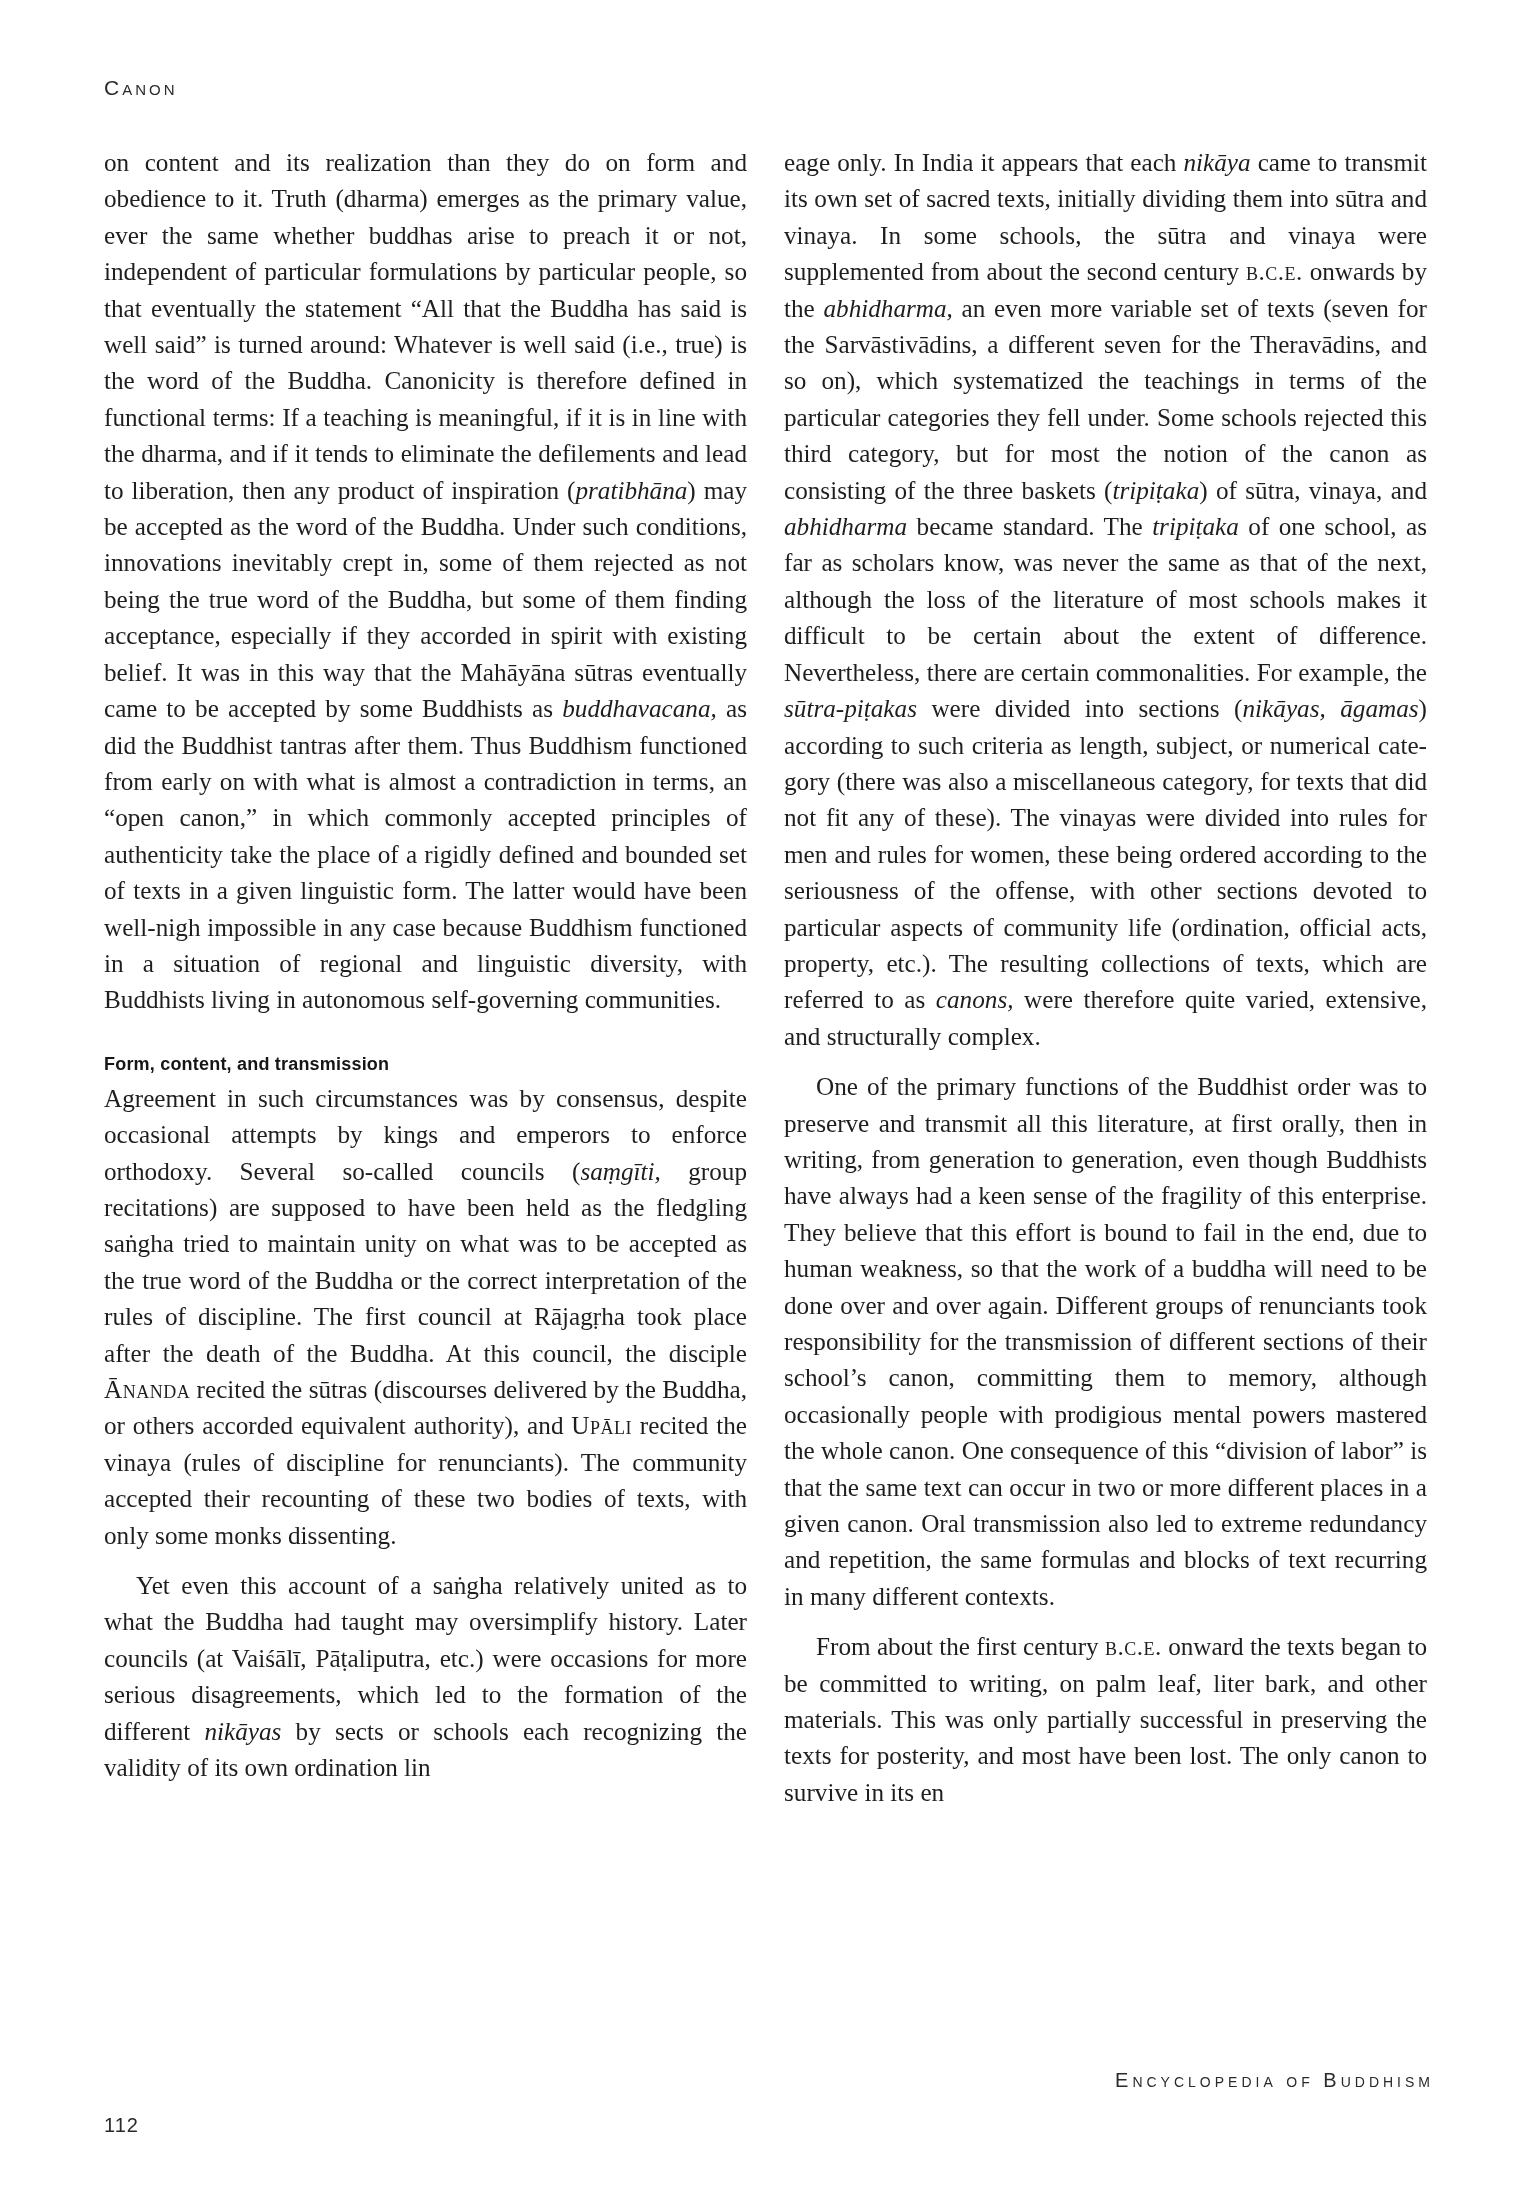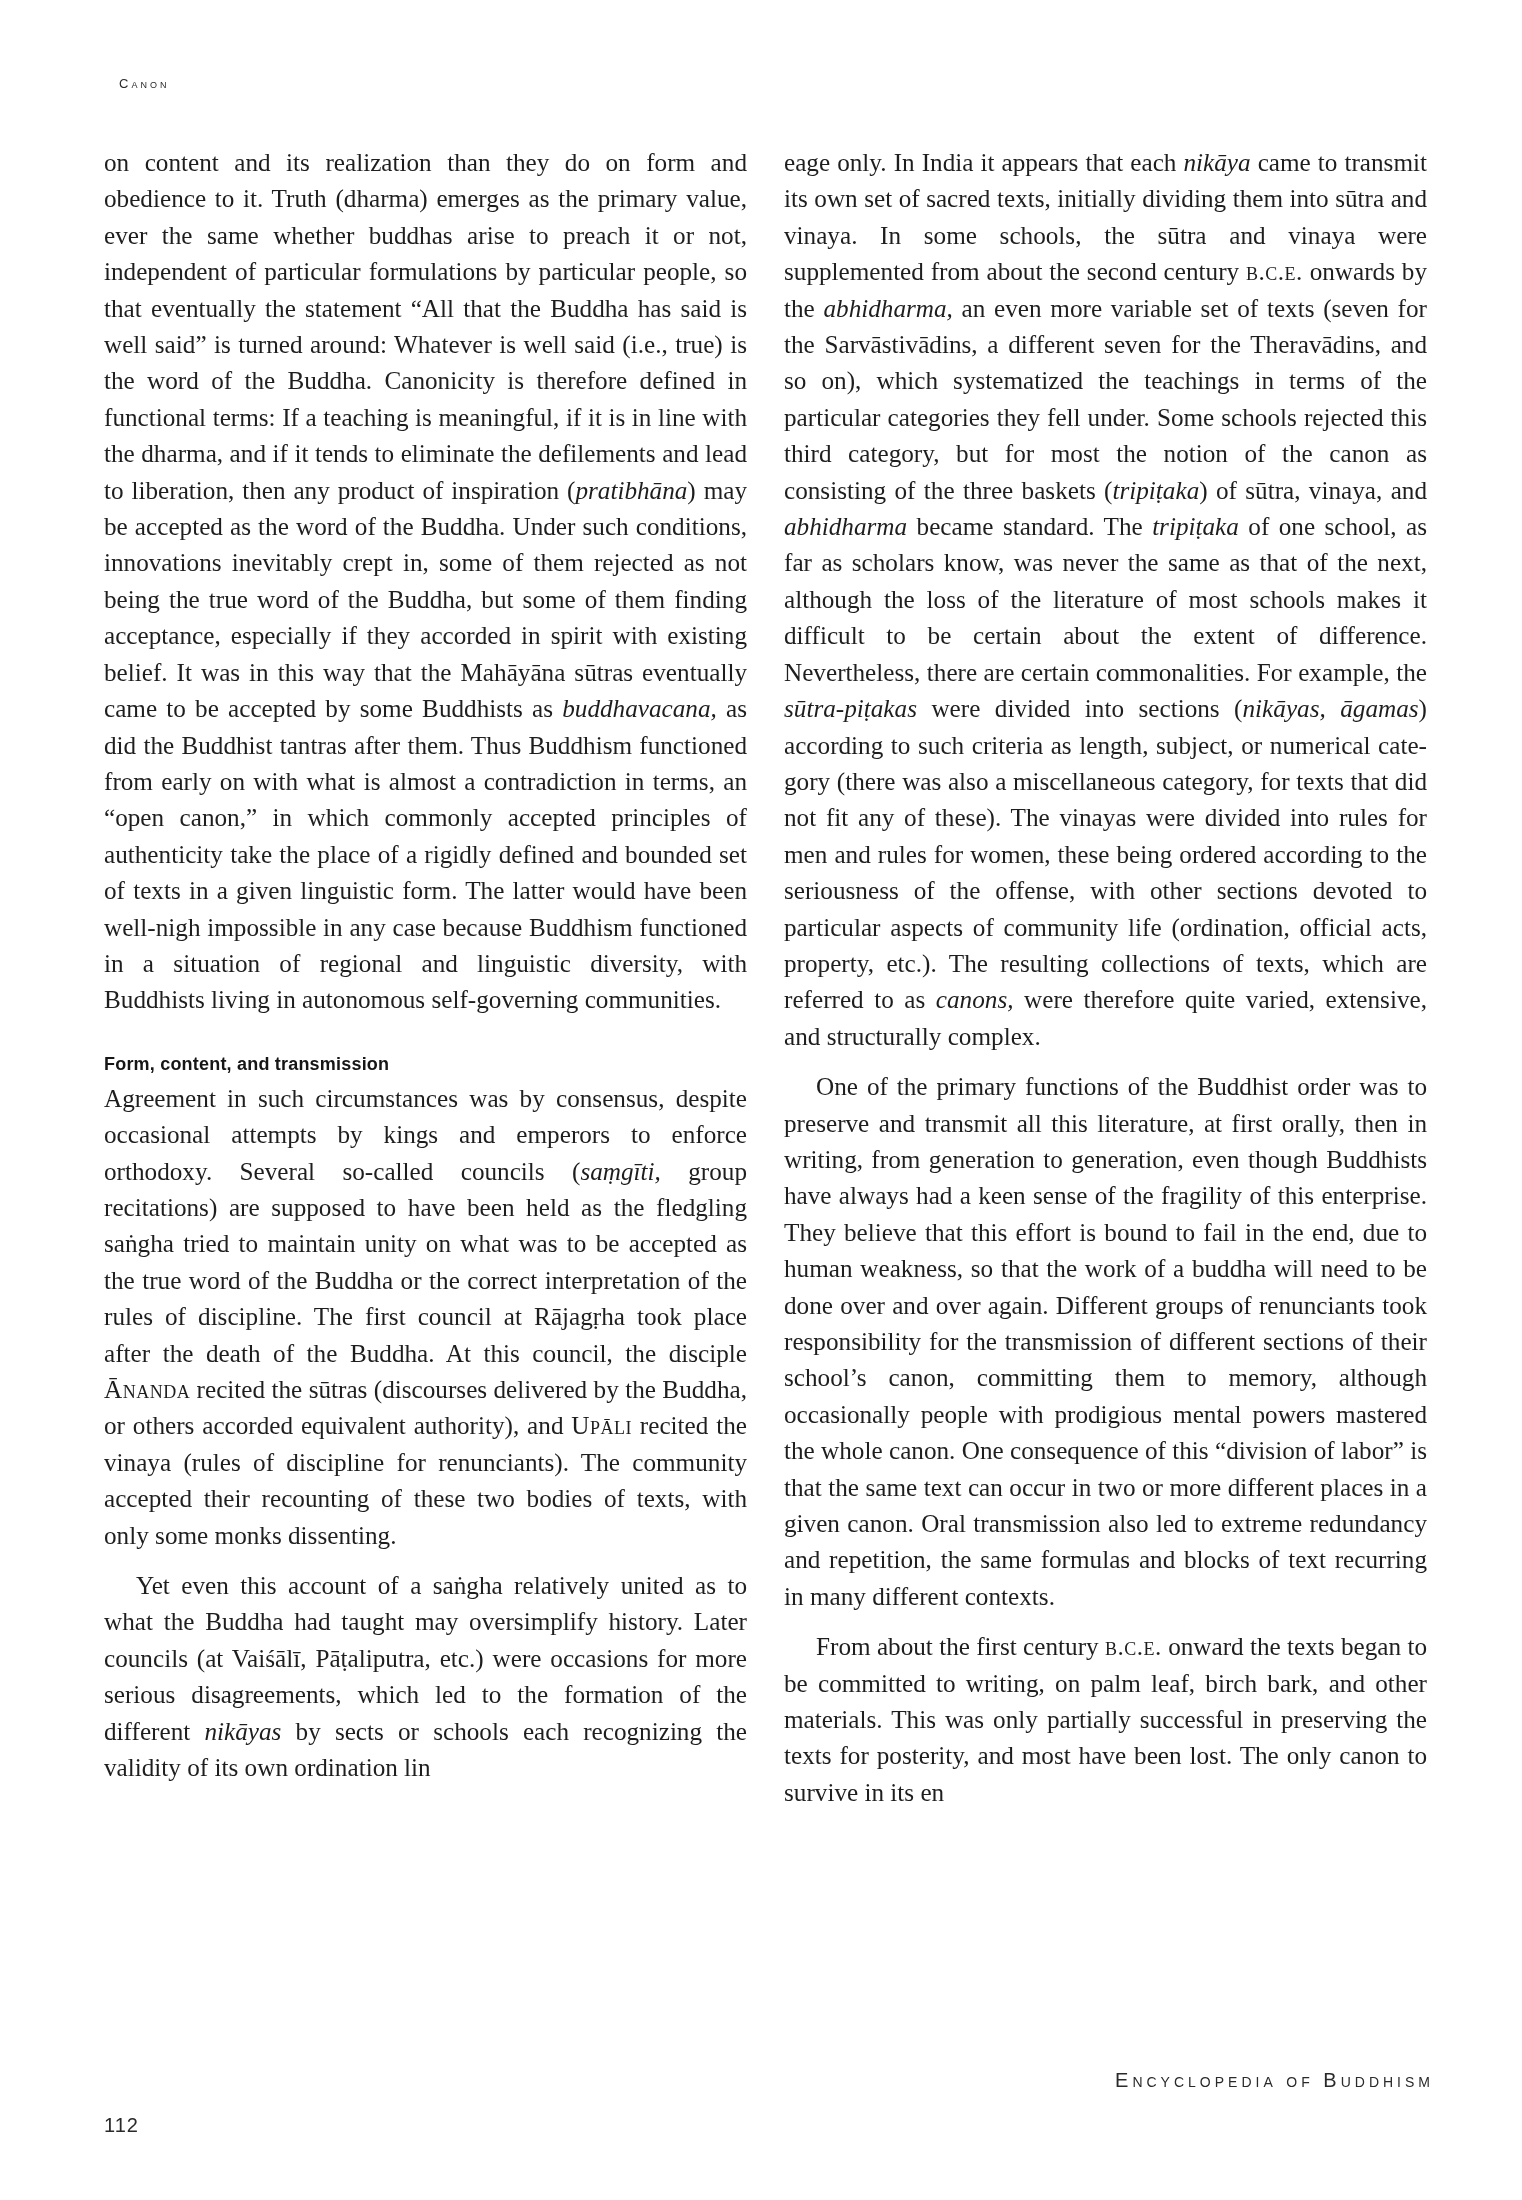--- a/index.html
+++ b/index.html
@@ -10,24 +10,24 @@
     body {
       width: 1522px;
       height: 2200px;
       position: relative;
       overflow: hidden;
       color: #1e1e1e;
       font-family: "Liberation Serif", "DejaVu Serif", serif;
     }
     .running-head {
       position: absolute;
-      left: 119px;
+      left: 104px;
       top: 76px;
       font-family: "Liberation Sans", "DejaVu Sans", sans-serif;
-      font-size: 13px;
+      font-size: 21px;
       letter-spacing: 3px;
       font-variant: small-caps;
       color: #2a2a2a;
     }
     .column {
       position: absolute;
       top: 145px;
       width: 643px;
       font-size: 25.2px;
       line-height: 36.4px;
@@ -90,17 +90,17 @@
   <p style="margin-top:0"><span>Agreement in such circumstances was by consensus, despite occasional attempts by kings and emperors to enforce orthodoxy. Several so-called councils (</span><em>saṃgīti,</em><span> group recitations) are supposed to have been held as the fledgling saṅgha tried to maintain unity on what was to be accepted as the true word of the Buddha or the correct interpretation of the rules of discipline. The first council at Rājagṛha took place after the death of the Buddha. At this council, the disciple </span><span class="sc">Ānanda</span><span> re­cited the sūtras (discourses delivered by the Buddha, or others accorded equivalent authority), and </span><span class="sc">Upāli</span><span> recited the vinaya (rules of discipline for renunciants). The community accepted their recounting of these two bodies of texts, with only some monks dissenting.</span></p>
 
   <p class="indent"><span>Yet even this account of a saṅgha relatively united as to what the Buddha had taught may oversimplify his­tory. Later councils (at Vaiśālī, Pāṭaliputra, etc.) were occasions for more serious disagreements, which led to the formation of the different </span><em>nikāyas</em><span> by sects or schools each recognizing the validity of its own ordination lin­</span></p>
 </div>
 
 <div class="column col-right">
   <p><span>eage only. In India it appears that each </span><em>nikāya</em><span> came to transmit its own set of sacred texts, initially dividing them into sūtra and vinaya. In some schools, the sūtra and vinaya were supplemented from about the second century </span><span class="sc">b.c.e.</span><span> onwards by the </span><em>abhidharma,</em><span> an even more variable set of texts (seven for the Sarvāstivādins, a different seven for the Theravādins, and so on), which systematized the teachings in terms of the particular categories they fell under. Some schools rejected this third category, but for most the notion of the canon as consisting of the three baskets (</span><em>tripiṭaka</em><span>) of sūtra, vinaya, and </span><em>abhidharma</em><span> became standard. The </span><em>tripiṭaka</em><span> of one school, as far as scholars know, was never the same as that of the next, although the loss of the liter­ature of most schools makes it difficult to be certain about the extent of difference. Nevertheless, there are certain commonalities. For example, the </span><em>sūtra-piṭakas</em><span> were divided into sections (</span><em>nikāyas, āgamas</em><span>) according to such criteria as length, subject, or numerical cate­gory (there was also a miscellaneous category, for texts that did not fit any of these). The vinayas were divided into rules for men and rules for women, these being or­dered according to the seriousness of the offense, with other sections devoted to particular aspects of com­munity life (ordination, official acts, property, etc.). The resulting collections of texts, which are referred to as </span><em>canons,</em><span> were therefore quite varied, extensive, and structurally complex.</span></p>
 
   <p class="indent">One of the primary functions of the Buddhist order was to preserve and transmit all this literature, at first orally, then in writing, from generation to generation, even though Buddhists have always had a keen sense of the fragility of this enterprise. They believe that this effort is bound to fail in the end, due to human weak­ness, so that the work of a buddha will need to be done over and over again. Different groups of renunciants took responsibility for the transmission of different sections of their school’s canon, committing them to memory, although occasionally people with prodi­gious mental powers mastered the whole canon. One consequence of this “division of labor” is that the same text can occur in two or more different places in a given canon. Oral transmission also led to extreme redun­dancy and repetition, the same formulas and blocks of text recurring in many different contexts.</p>
 
-  <p class="indent"><span>From about the first century </span><span class="sc">b.c.e.</span><span> onward the texts began to be committed to writing, on palm leaf, birch bark, and other materials. This was only partially suc­cessful in preserving the texts for posterity, and most have been lost. The only canon to survive in its en­</span></p>
+  <p class="indent"><span>From about the first century </span><span class="sc">b.c.e.</span><span> onward the texts began to be committed to writing, on palm leaf, liter bark, and other materials. This was only partially suc­cessful in preserving the texts for posterity, and most have been lost. The only canon to survive in its en­</span></p>
 </div>
 
 <div class="folio">112</div>
 <div class="book-title">Encyclopedia of Buddhism</div>
 
 </body></html>

